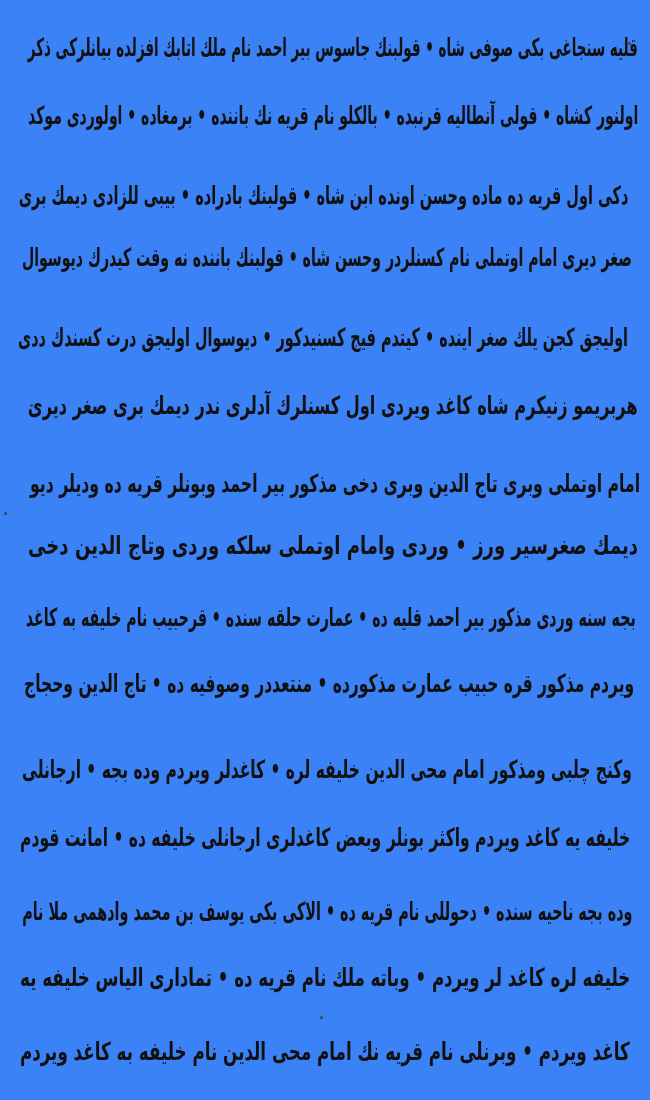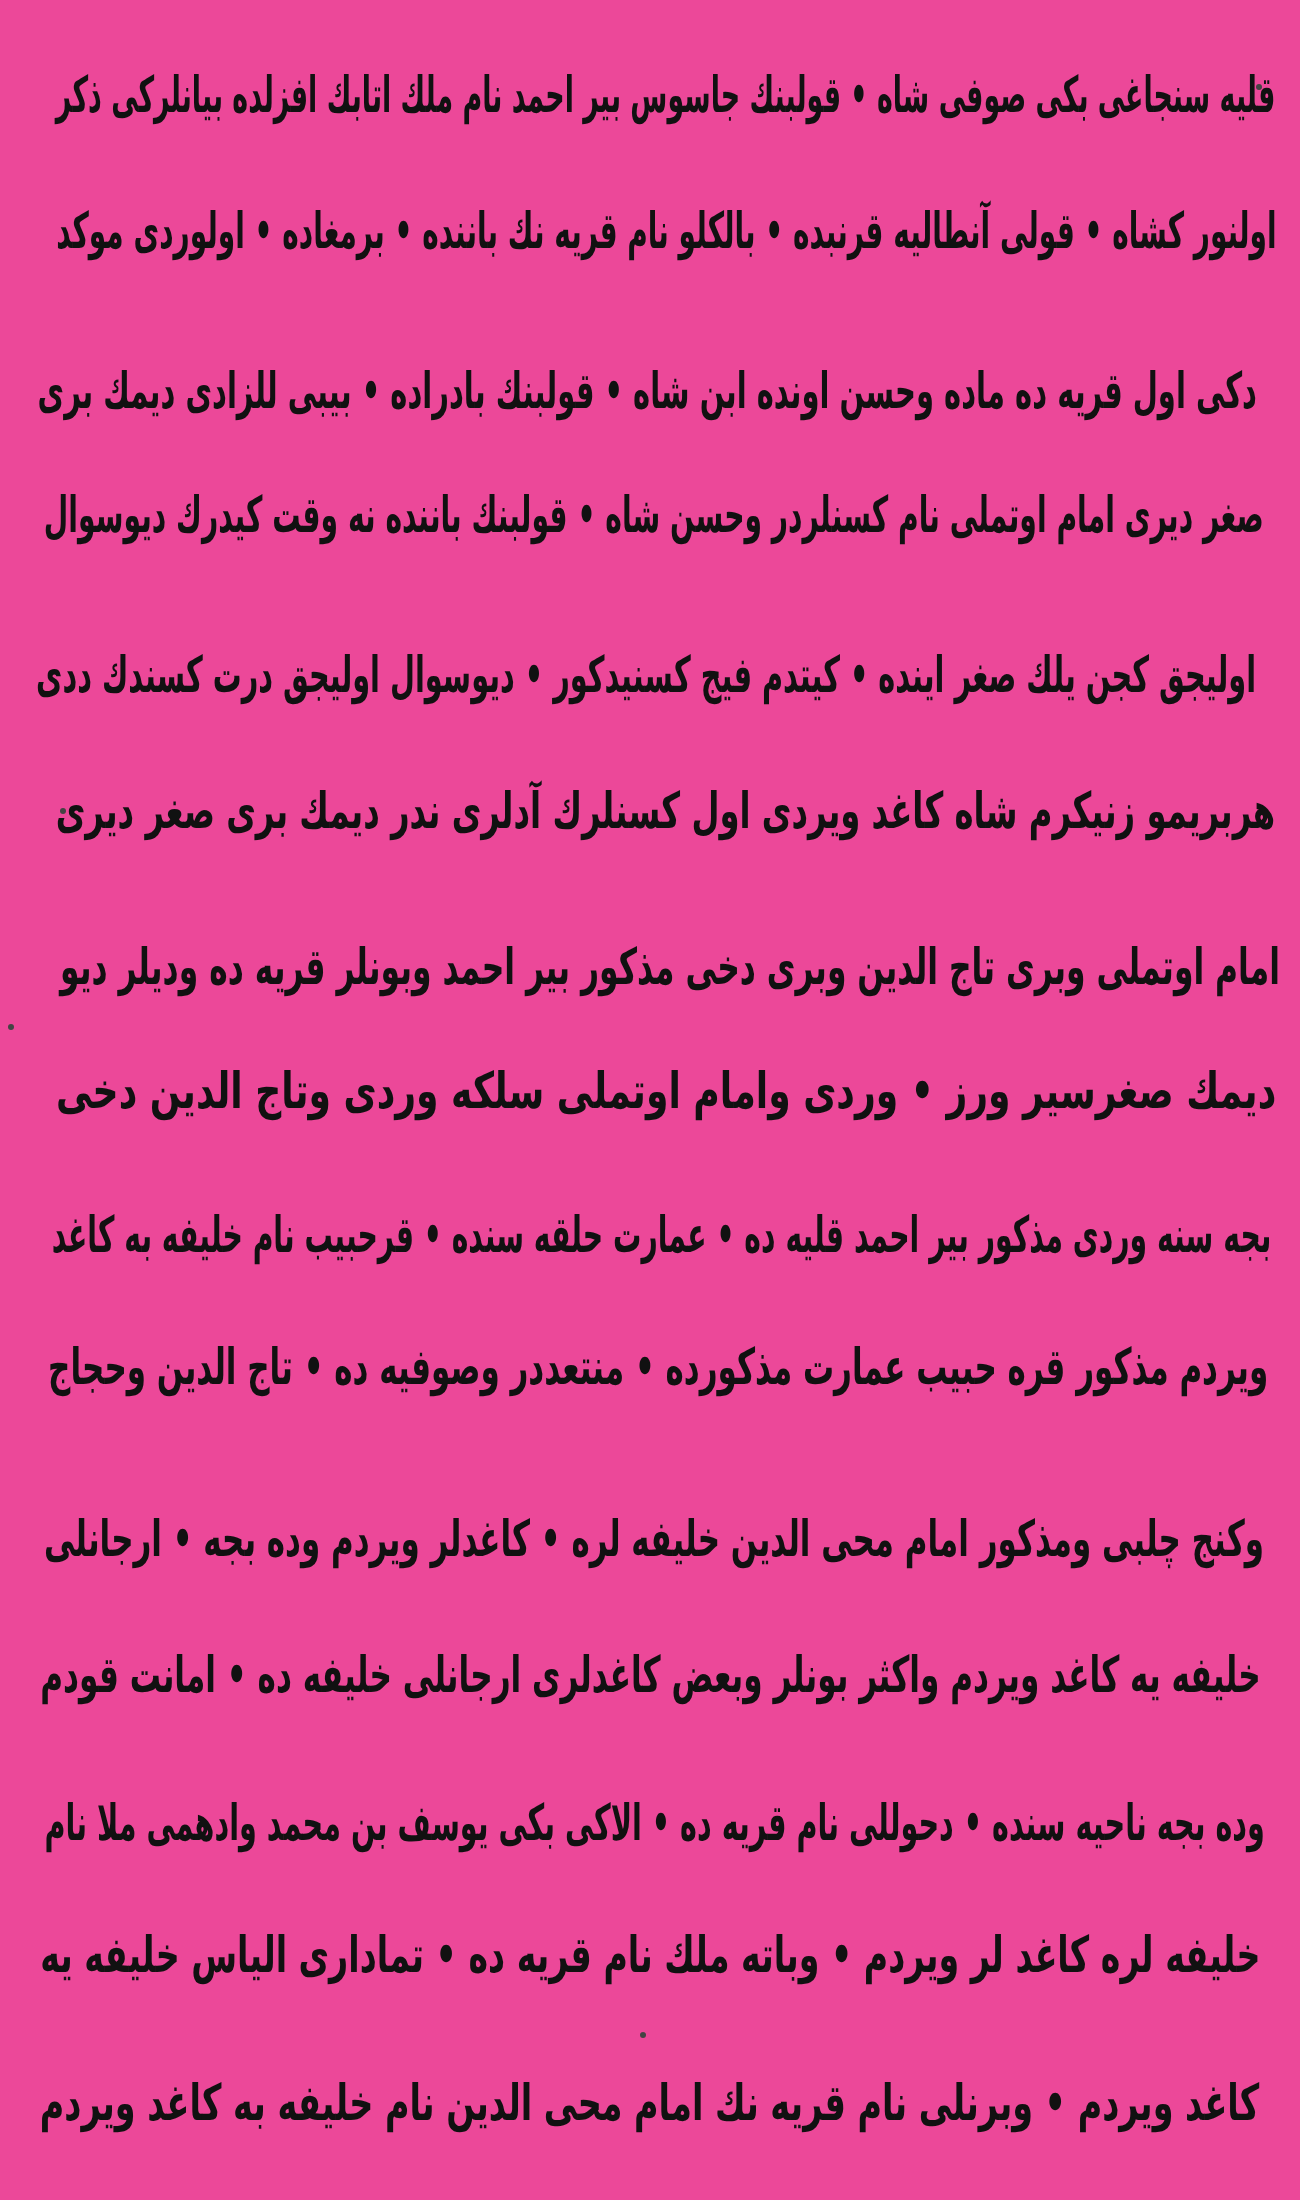--- a/index.html
+++ b/index.html
@@ -13,21 +13,21 @@
       overflow: hidden;
       position: relative;
       font-family: "DejaVu Sans", sans-serif;
       color: #0d0d0d;
     }
     .page {
       position: absolute;
       left: 0; top: 0;
       width: 650px;
       height: 1100px;
-      background: #ec4899;
+      background: #3b82f6;
     }
     .line {
       position: absolute;
       right: 12px;
       direction: rtl;
       unicode-bidi: plaintext;
       white-space: nowrap;
       font-family: "DejaVu Sans", sans-serif;
       font-size: 25px;
       font-weight: bold;

